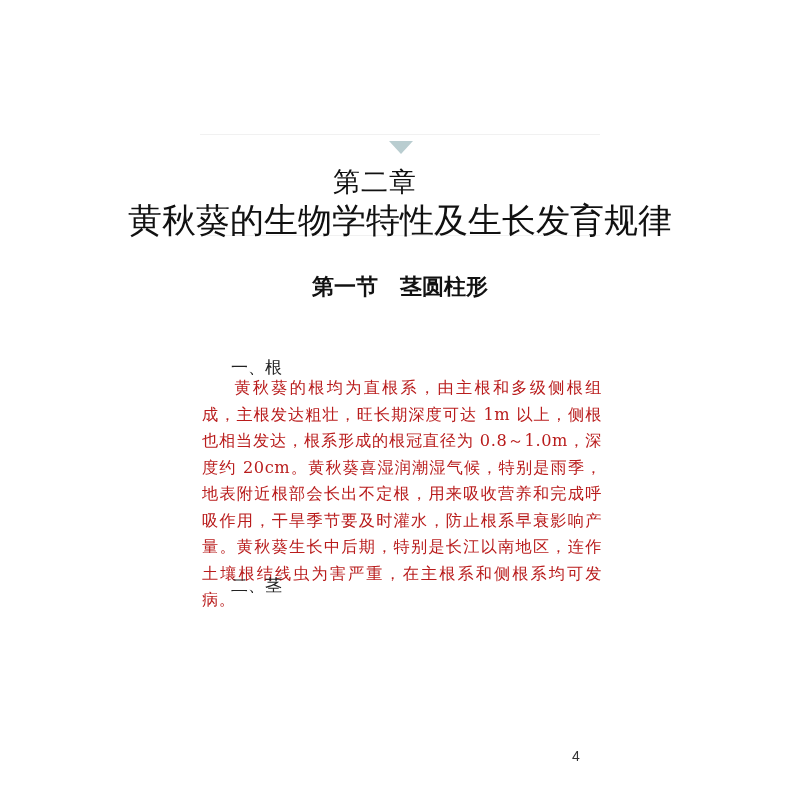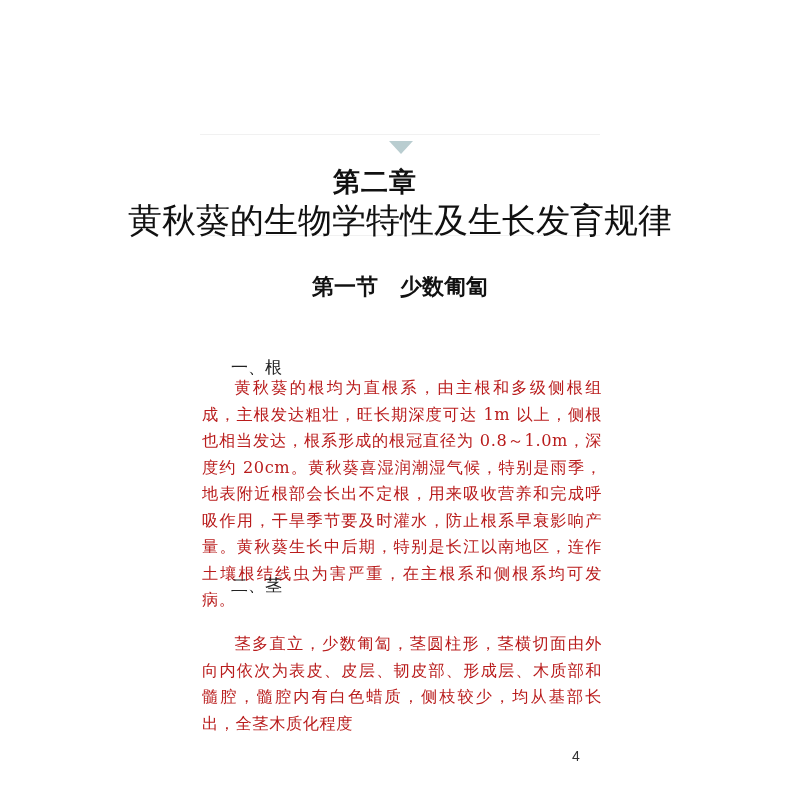--- a/index.html
+++ b/index.html
@@ -37,21 +37,21 @@
       border-left: 12px solid transparent;
       border-right: 12px solid transparent;
       border-top: 13px solid #b9cdd0;
     }
     .chapter-number {
       position: absolute;
       left: 0; width: 750px;
       top: 164px;
       text-align: center;
       font-size: 27px;
-      font-weight: bold;
+      font-weight: normal;
       letter-spacing: 1px;
       color: #111;
     }
     .chapter-title {
       position: absolute;
       left: 0; width: 800px;
       top: 198px;
       text-align: center;
       font-size: 34px;
       letter-spacing: 0px;
@@ -99,23 +99,22 @@
 
 <div class="page">
 
   <div class="chapter-band"></div>
   <div class="chapter-marker"></div>
 
   <div class="chapter-number">第二章</div>
   <div class="chapter-title">黄秋葵的生物学特性及生长发育规律</div>
 
   <div class="section-title">
-    <span>第一节</span><span class="gap"></span><span>少数匍匐</span>
+    <span>第一节</span><span class="gap"></span><span>茎圆柱形</span>
   </div>
 
   <div class="subheading" style="top:356px;">一、根</div>
   <p class="para" style="top:375px;">黄秋葵的根均为直根系，由主根和多级侧根组成，主根发达粗壮，旺长期深度可达 1m 以上，侧根也相当发达，根系形成的根冠直径为 0.8～1.0m，深度约 20cm。黄秋葵喜湿润潮湿气候，特别是雨季，地表附近根部会长出不定根，用来吸收营养和完成呼吸作用，干旱季节要及时灌水，防止根系早衰影响产量。黄秋葵生长中后期，特别是长江以南地区，连作土壤根结线虫为害严重，在主根系和侧根系均可发病。</p>
 
   <div class="subheading" style="top:574px;">二、茎</div>
-  <p class="para" style="top:631px;">茎多直立，少数匍匐，茎圆柱形，茎横切面由外向内依次为表皮、皮层、韧皮部、形成层、木质部和髓腔，髓腔内有白色蜡质，侧枝较少，均从基部长出，全茎木质化程度</p>
 
   <div class="page-number">4</div>
 </div>
 
 </body></html>

